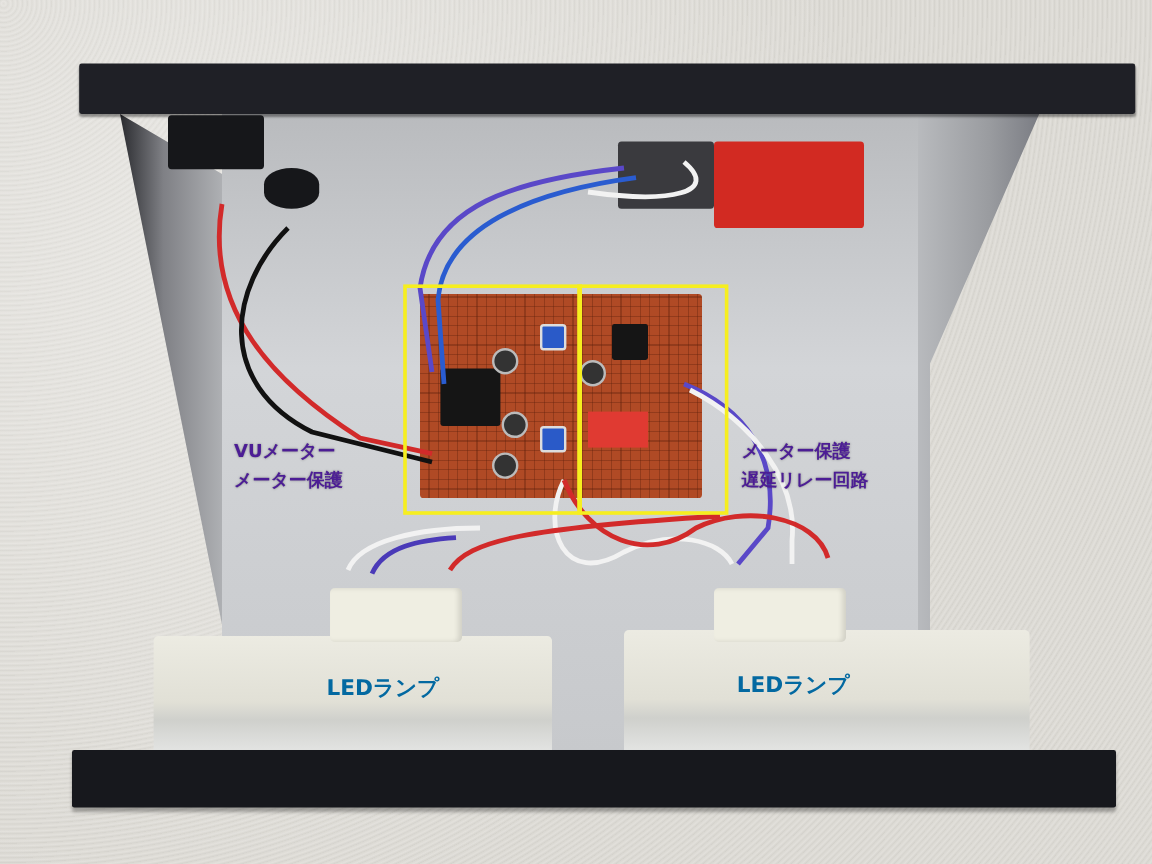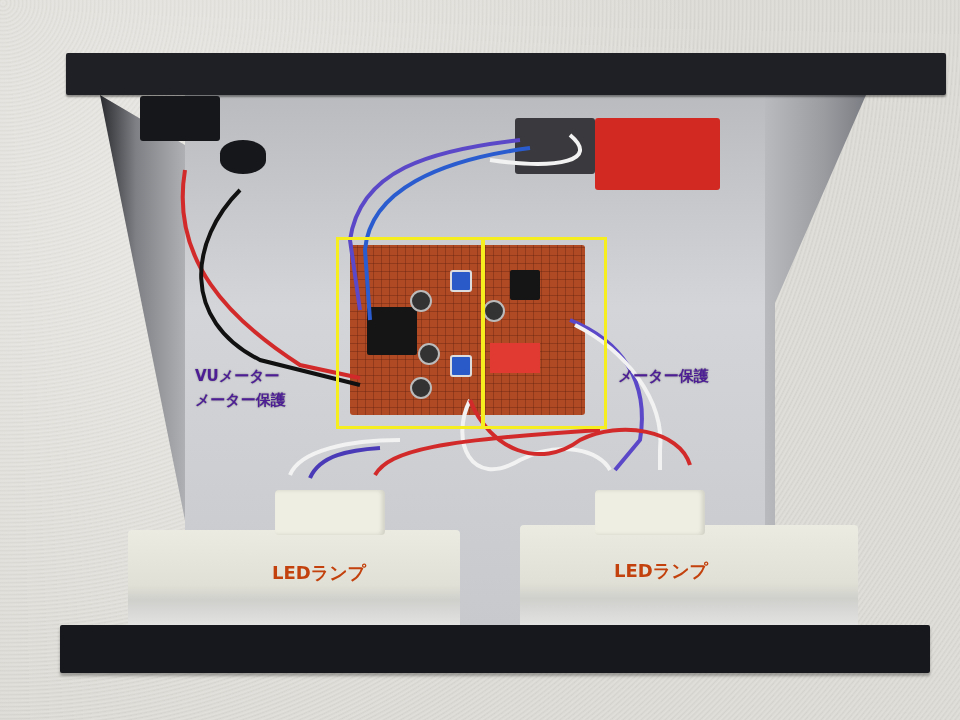--- a/index.html
+++ b/index.html
@@ -14,21 +14,21 @@
   .right-wall{position:absolute;left:740px;top:95px;width:140px;height:520px;background:linear-gradient(90deg,#c5c7ca 0%,#9a9ca0 60%,#70727a 100%);clip-path:polygon(0 0,90% 0,25% 40%,25% 90%,0 100%);}
   .pcb{position:absolute;left:350px;top:245px;width:235px;height:170px;background:
     repeating-linear-gradient(0deg,transparent 0 7px,rgba(90,30,10,.35) 7px 8px),
     repeating-linear-gradient(90deg,transparent 0 7px,rgba(90,30,10,.35) 7px 8px),#b04a25;border-radius:3px;}
   .ic{position:absolute;background:#151515;border-radius:2px;}
   .relay{position:absolute;background:#e03a32;}
   .trim{position:absolute;width:18px;height:18px;background:#2a5ac8;border:2px solid #ddd;border-radius:3px;}
   .cap{position:absolute;width:18px;height:18px;border-radius:50%;background:#333;border:2px solid #bbb;}
   .box{position:absolute;border:3px solid #f6ee1f;box-sizing:border-box;}
   .label{position:absolute;color:#4c1d95;font-weight:bold;font-size:15px;line-height:24px;text-shadow:0 0 2px rgba(0,0,0,.4);white-space:nowrap;}
-  .red-label{position:absolute;color:#c2410c;font-weight:bold;font-size:18px;white-space:nowrap;}
+  .red-label{position:absolute;color:#0369a1;font-weight:bold;font-size:18px;white-space:nowrap;}
   .lamp{position:absolute;background:linear-gradient(180deg,#ecebe2 0%,#e1e0d6 55%,#cfd0cc 70%,#e6e7e6 100%);border-radius:4px;}
   .socket{position:absolute;background:#efeee2;border-radius:4px;box-shadow:inset -3px 0 4px rgba(0,0,0,.12);}
   .jack{position:absolute;background:#16171a;border-radius:3px;}
   .switch{position:absolute;background:#d22a22;border-radius:3px;}
   svg.wires{position:absolute;left:0;top:0;}
 </style>
 </head>
 <body>
 
 <div class="wall"></div>
@@ -80,15 +80,16 @@
 
 <div class="box" style="left:336px;top:237px;width:149px;height:192px;"></div>
 <div class="box" style="left:481px;top:237px;width:126px;height:192px;"></div>
 
 <div class="label" style="left:195px;top:364px;">
   <div>VUメーター</div>
   <div>メーター保護</div>
 </div>
 <div class="label" style="left:618px;top:364px;">
   <div>メーター保護</div>
+  <div>遅延リレー回路</div>
 </div>
 <div class="red-label" style="left:272px;top:561px;">LEDランプ</div>
 <div class="red-label" style="left:614px;top:559px;">LEDランプ</div>
 
 </body></html>

